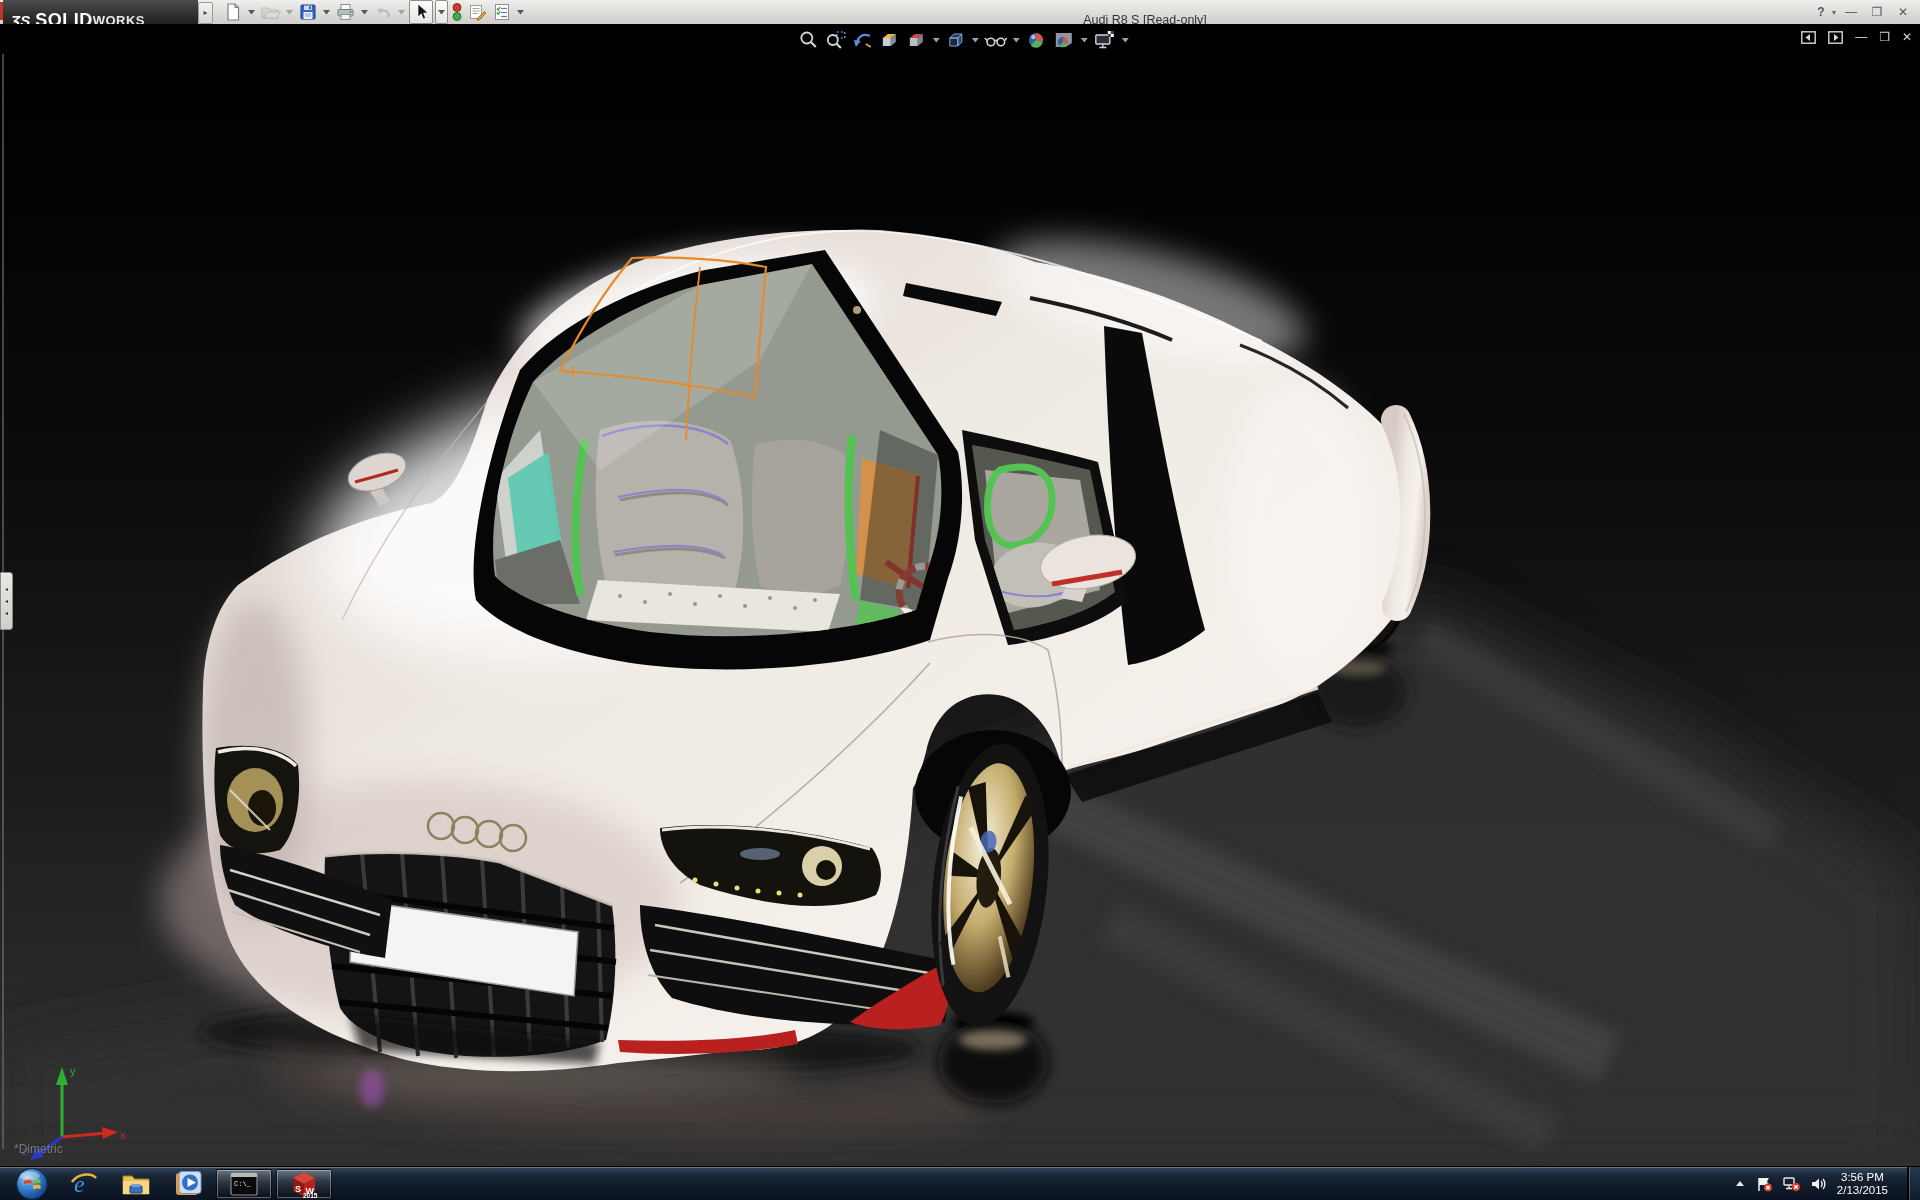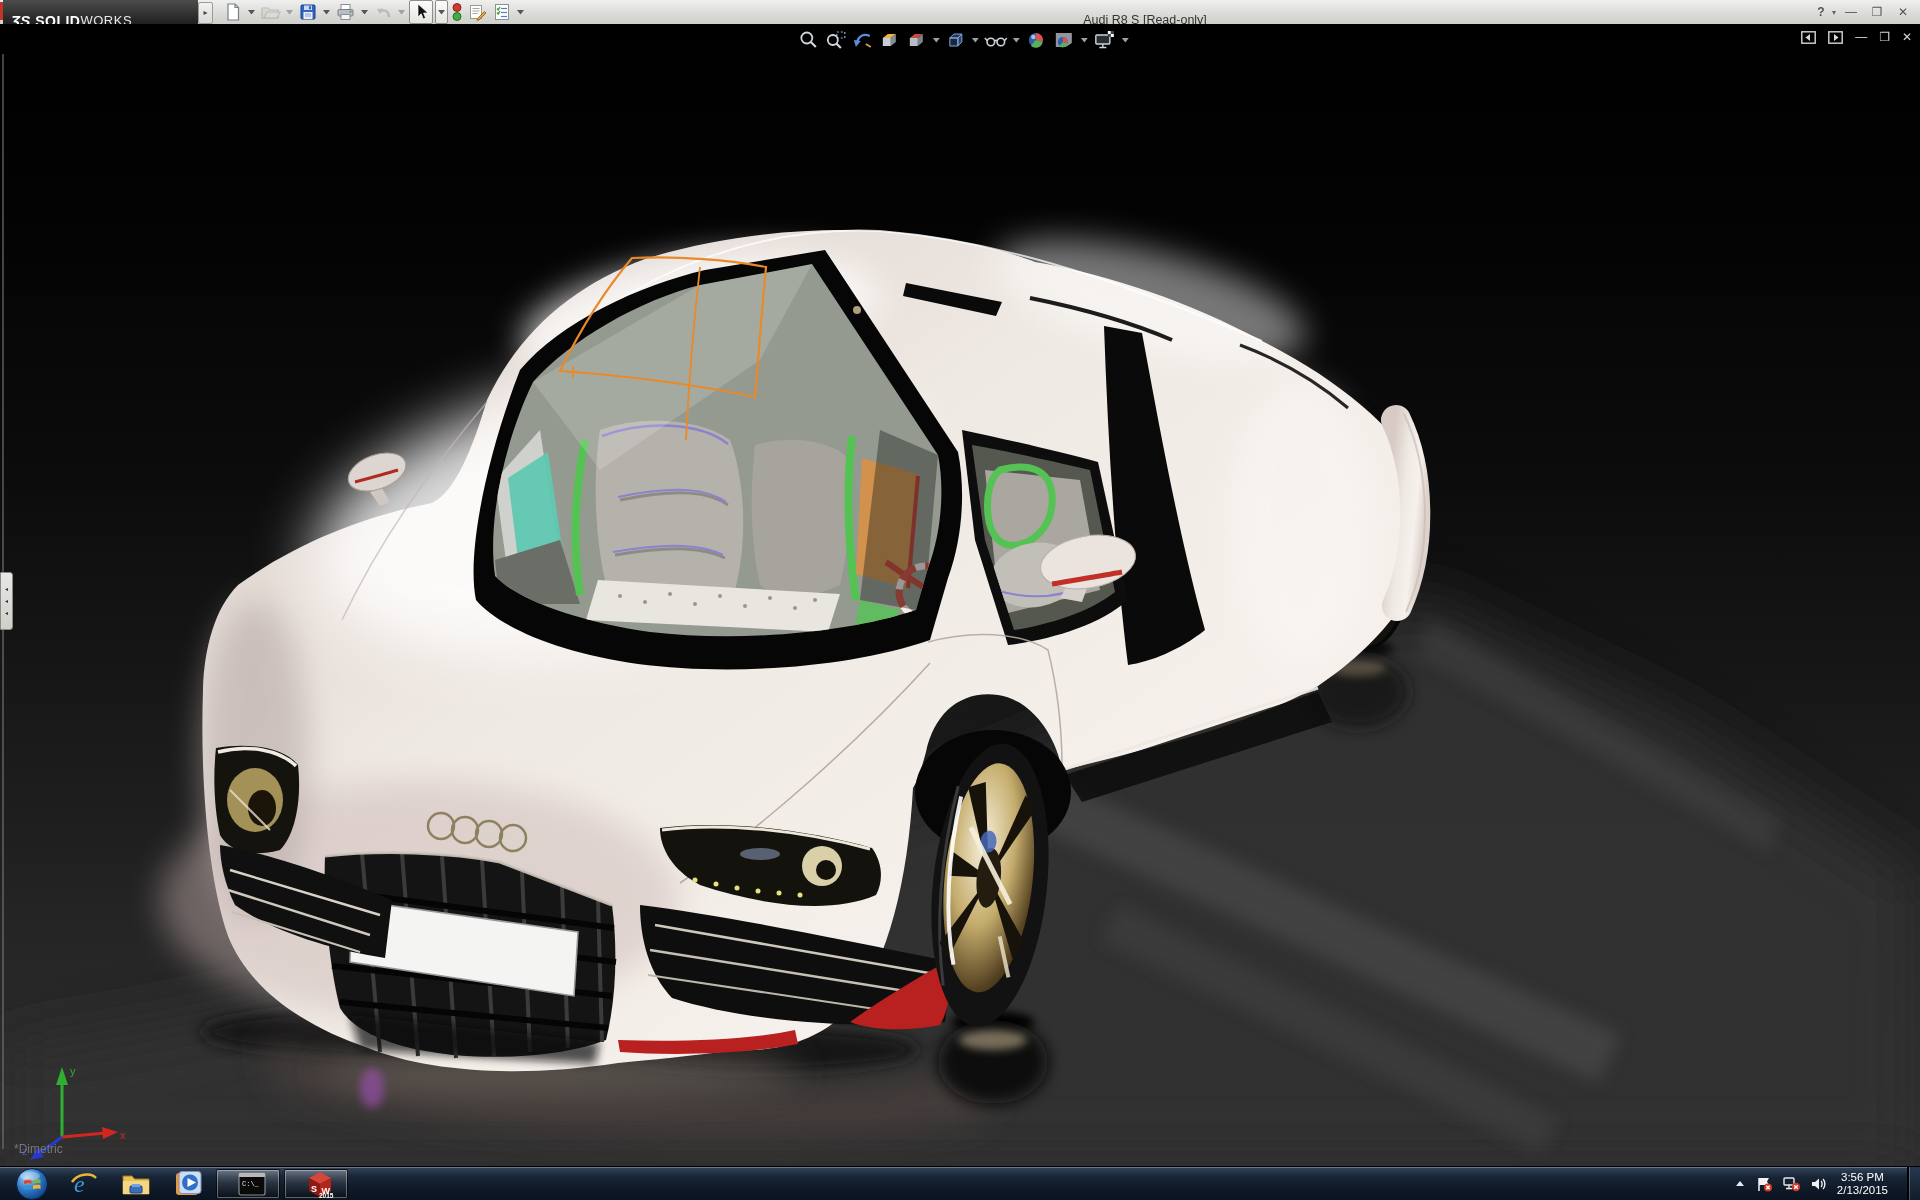--- a/index.html
+++ b/index.html
@@ -6,22 +6,22 @@
   #screen{position:relative;width:1920px;height:1200px;overflow:hidden;
           font-family:"Liberation Sans",sans-serif;-webkit-font-smoothing:antialiased;}
 
   
   #titlebar{position:absolute;left:0;top:0;width:1920px;height:24px;
     background:linear-gradient(#efefed,#d7d7d4 70%,#cfcfcc);border-bottom:1px solid #8e8e8a;}
   #red-sliver{position:absolute;left:0;top:2px;width:3px;height:18px;background:#c23328;}
   #logo-block{position:absolute;left:3px;top:0;height:41px;width:195px;
     background:linear-gradient(#4c4c4c,#222 55%,#161616);display:flex;align-items:center;padding-left:8px;box-sizing:border-box;}
   #logo-block .glyph{color:#fff;font-size:15px;font-weight:bold;font-style:italic;margin-right:5px;}
-  #logo-block .bold{color:#fff;font-size:14px;font-weight:bold;letter-spacing:.5px;}
-  #logo-block .light{color:#e8e8e8;font-size:13px;font-weight:normal;letter-spacing:.5px;text-align:center;}
+  #logo-block .bold{color:#fff;font-size:18px;font-weight:bold;letter-spacing:.5px;}
+  #logo-block .light{color:#e8e8e8;font-size:13px;font-weight:bold;letter-spacing:.5px;text-align:center;}
   #logo-flyout{position:absolute;left:198px;top:2px;width:13px;height:20px;background:linear-gradient(#f2f2f0,#d8d8d5);
     border:1px solid #9a9a96;border-radius:2px;color:#444;font-size:8px;line-height:19px;text-align:center;cursor:pointer;}
   #main-toolbar{position:absolute;left:222px;top:0;height:24px;display:flex;align-items:center;gap:2px;}
   .tb-item{display:flex;align-items:center;height:22px;padding:0 1px;}
   .tb-item svg{display:block;}
   .tb-caret{width:11px;height:22px;display:flex;align-items:center;justify-content:center;}
   .disabled{opacity:.45;}
   .pressed-tile{background:linear-gradient(#fdfdfc,#e4e4e0);border:1px solid #8f8f8a;border-radius:2px;}
   #window-title{position:absolute;left:1005px;top:8px;width:280px;height:16px;line-height:24px;
     text-align:center;font-size:12.5px;color:#333;}
@@ -55,21 +55,21 @@
   #view-label{position:absolute;left:14px;top:1118px;font-size:12px;color:#787878;}
 
   
   #taskbar{position:absolute;left:0;top:1166px;width:1920px;height:34px;
     background:linear-gradient(#33455c,#172435 30%,#0e1826 70%,#0a1220);border-top:1px solid #000;}
   #taskbar::before{content:"";position:absolute;left:0;top:0;width:100%;height:1px;background:rgba(255,255,255,.28);}
   #task-items{position:absolute;left:6px;top:0;height:34px;display:flex;align-items:center;}
   .task-icon{width:52px;height:30px;display:flex;align-items:center;justify-content:center;cursor:pointer;}
   .task-open{background:linear-gradient(rgba(255,255,255,.30),rgba(255,255,255,.10) 45%,rgba(0,0,0,.18));
     border:1px solid rgba(0,0,0,.75);box-shadow:inset 0 0 0 1px rgba(255,255,255,.35);border-radius:2px;
-    width:54px;height:28px;margin:0 2px;padding-left:8px;}
+    width:54px;height:28px;margin:0 2px;}
   #tray{position:absolute;right:12px;top:0;height:34px;display:flex;align-items:center;gap:9px;}
   .tray-ico{display:flex;align-items:center;justify-content:center;cursor:pointer;}
   #clock{color:#fff;font-size:11.5px;line-height:13px;text-align:center;cursor:default;padding-right:20px;}
   #show-desktop{position:absolute;right:0;top:0;width:11px;height:34px;cursor:pointer;
     background:linear-gradient(#26384e,#101b2a);border-left:2px solid #000;box-shadow:inset 1px 0 0 rgba(255,255,255,.25);}
 </style>
 </head>
 <body>
 
 <div id="screen">

